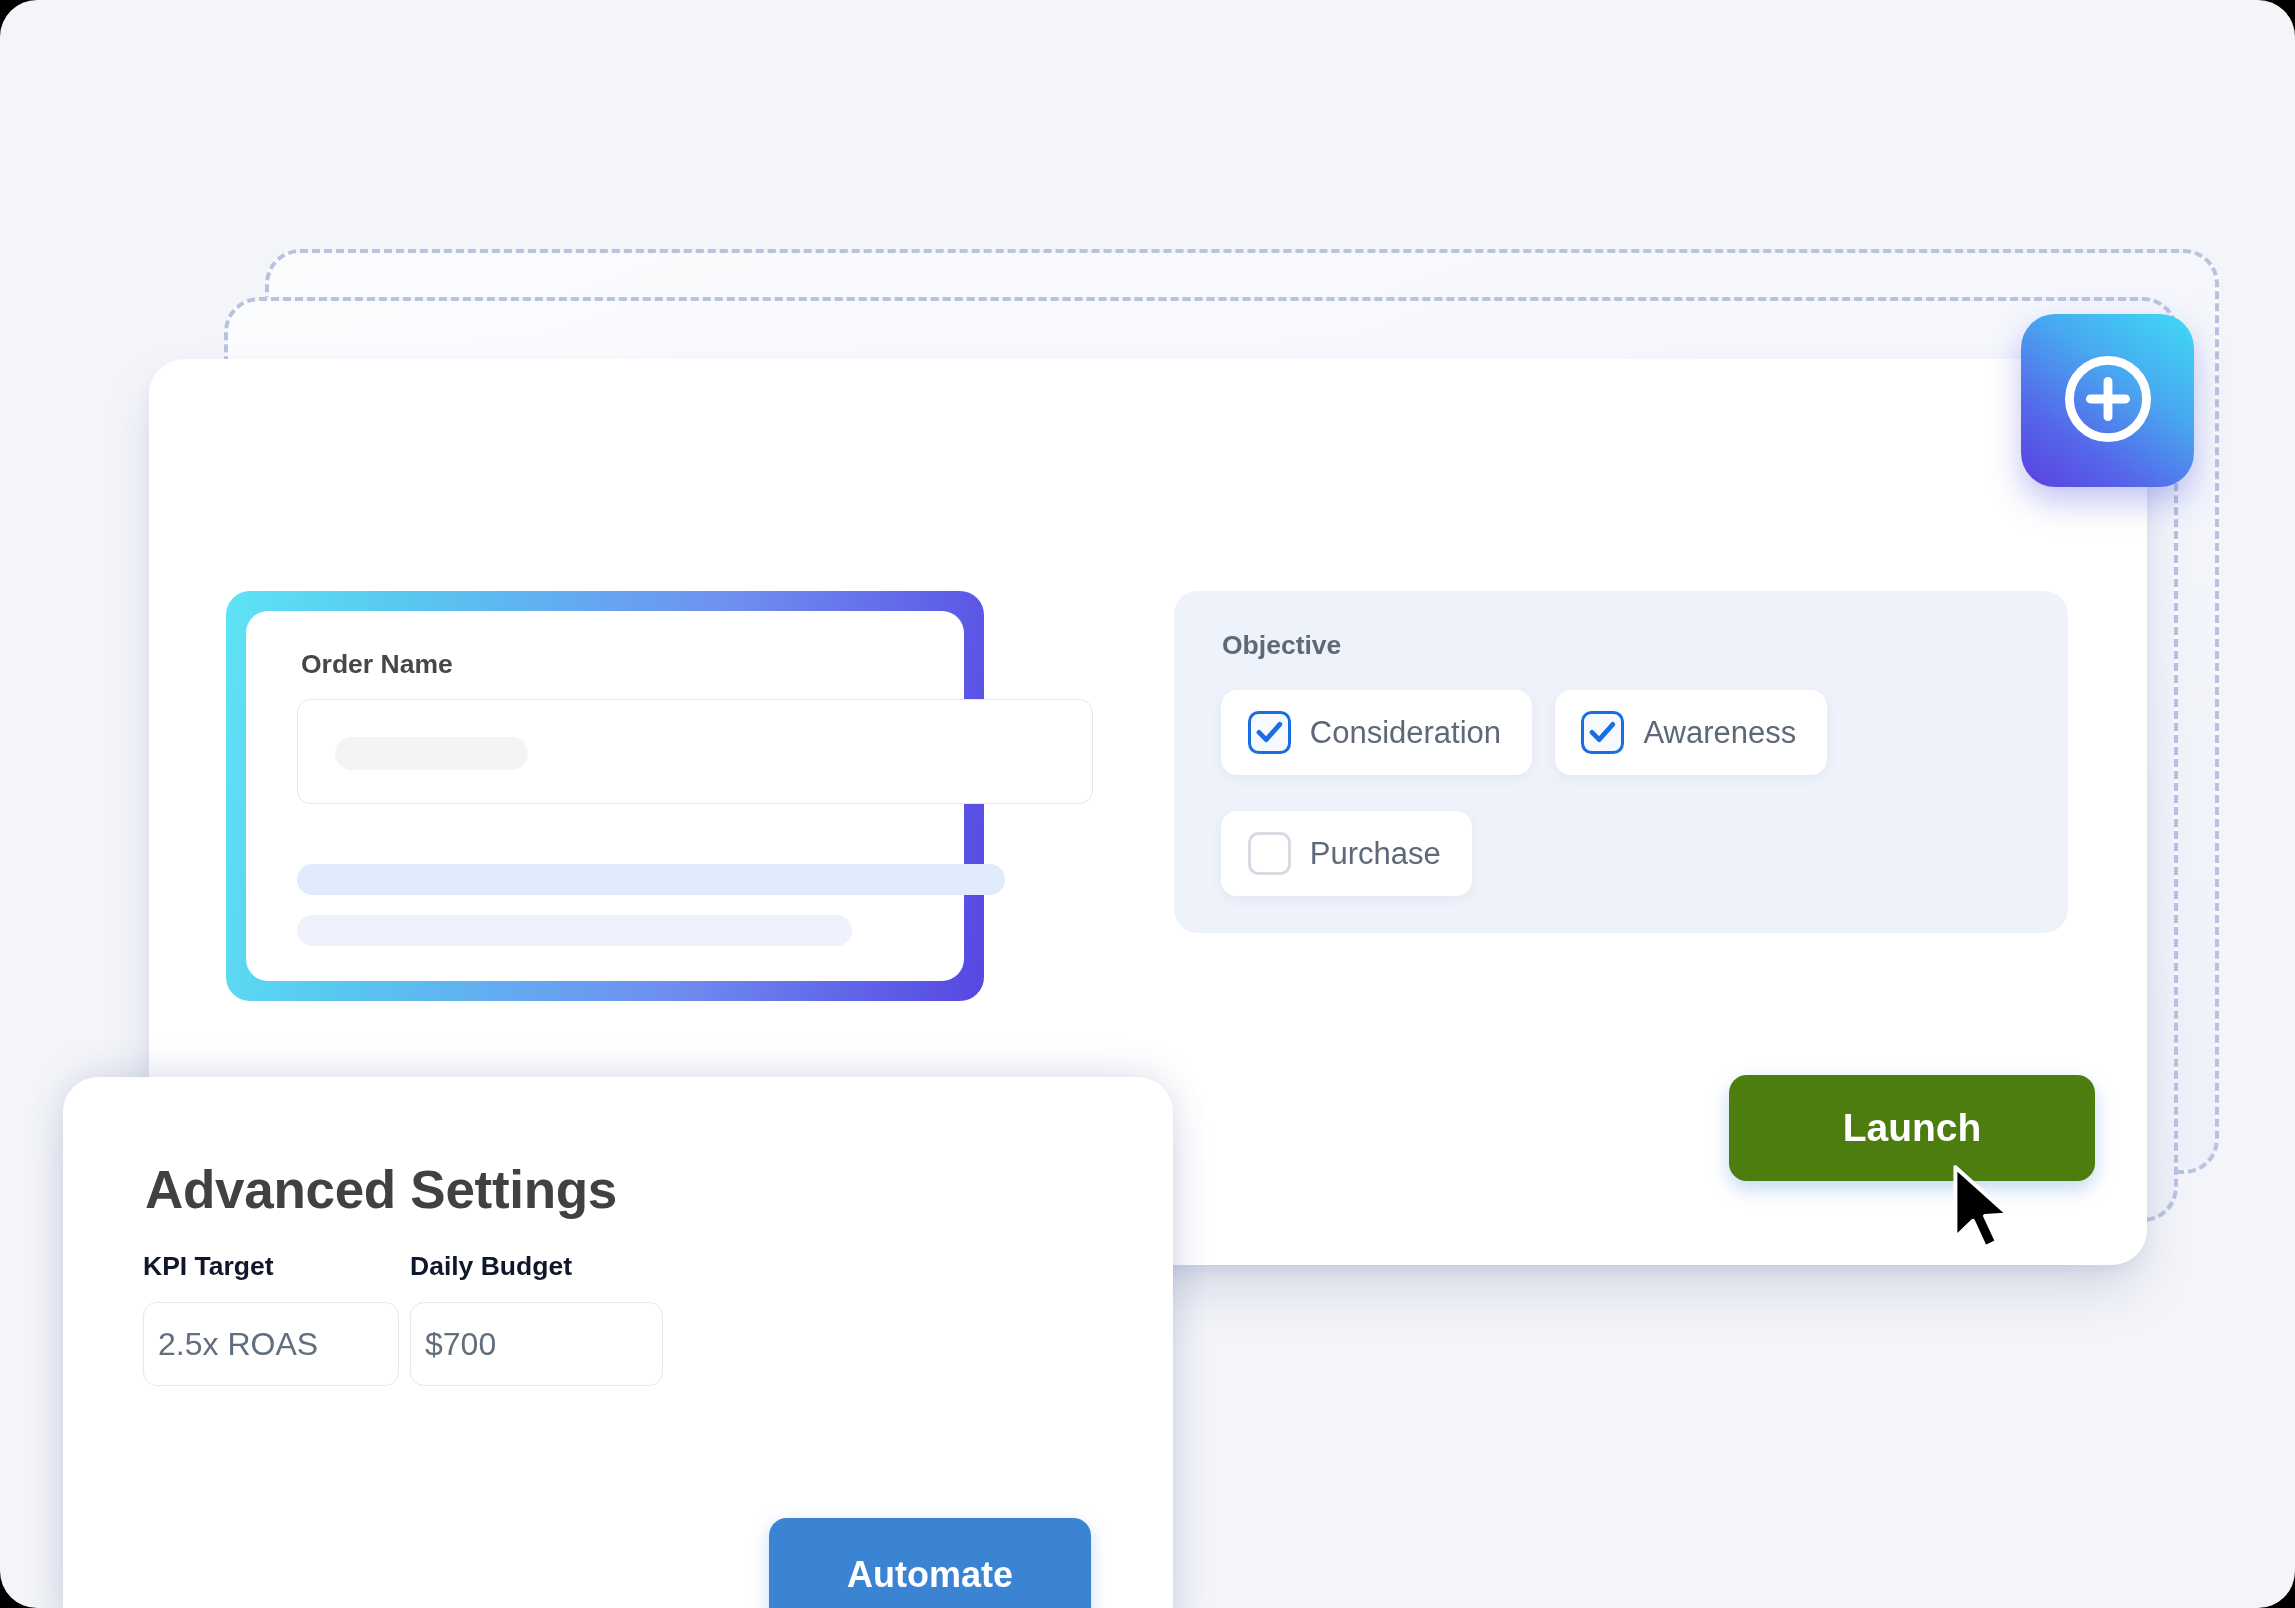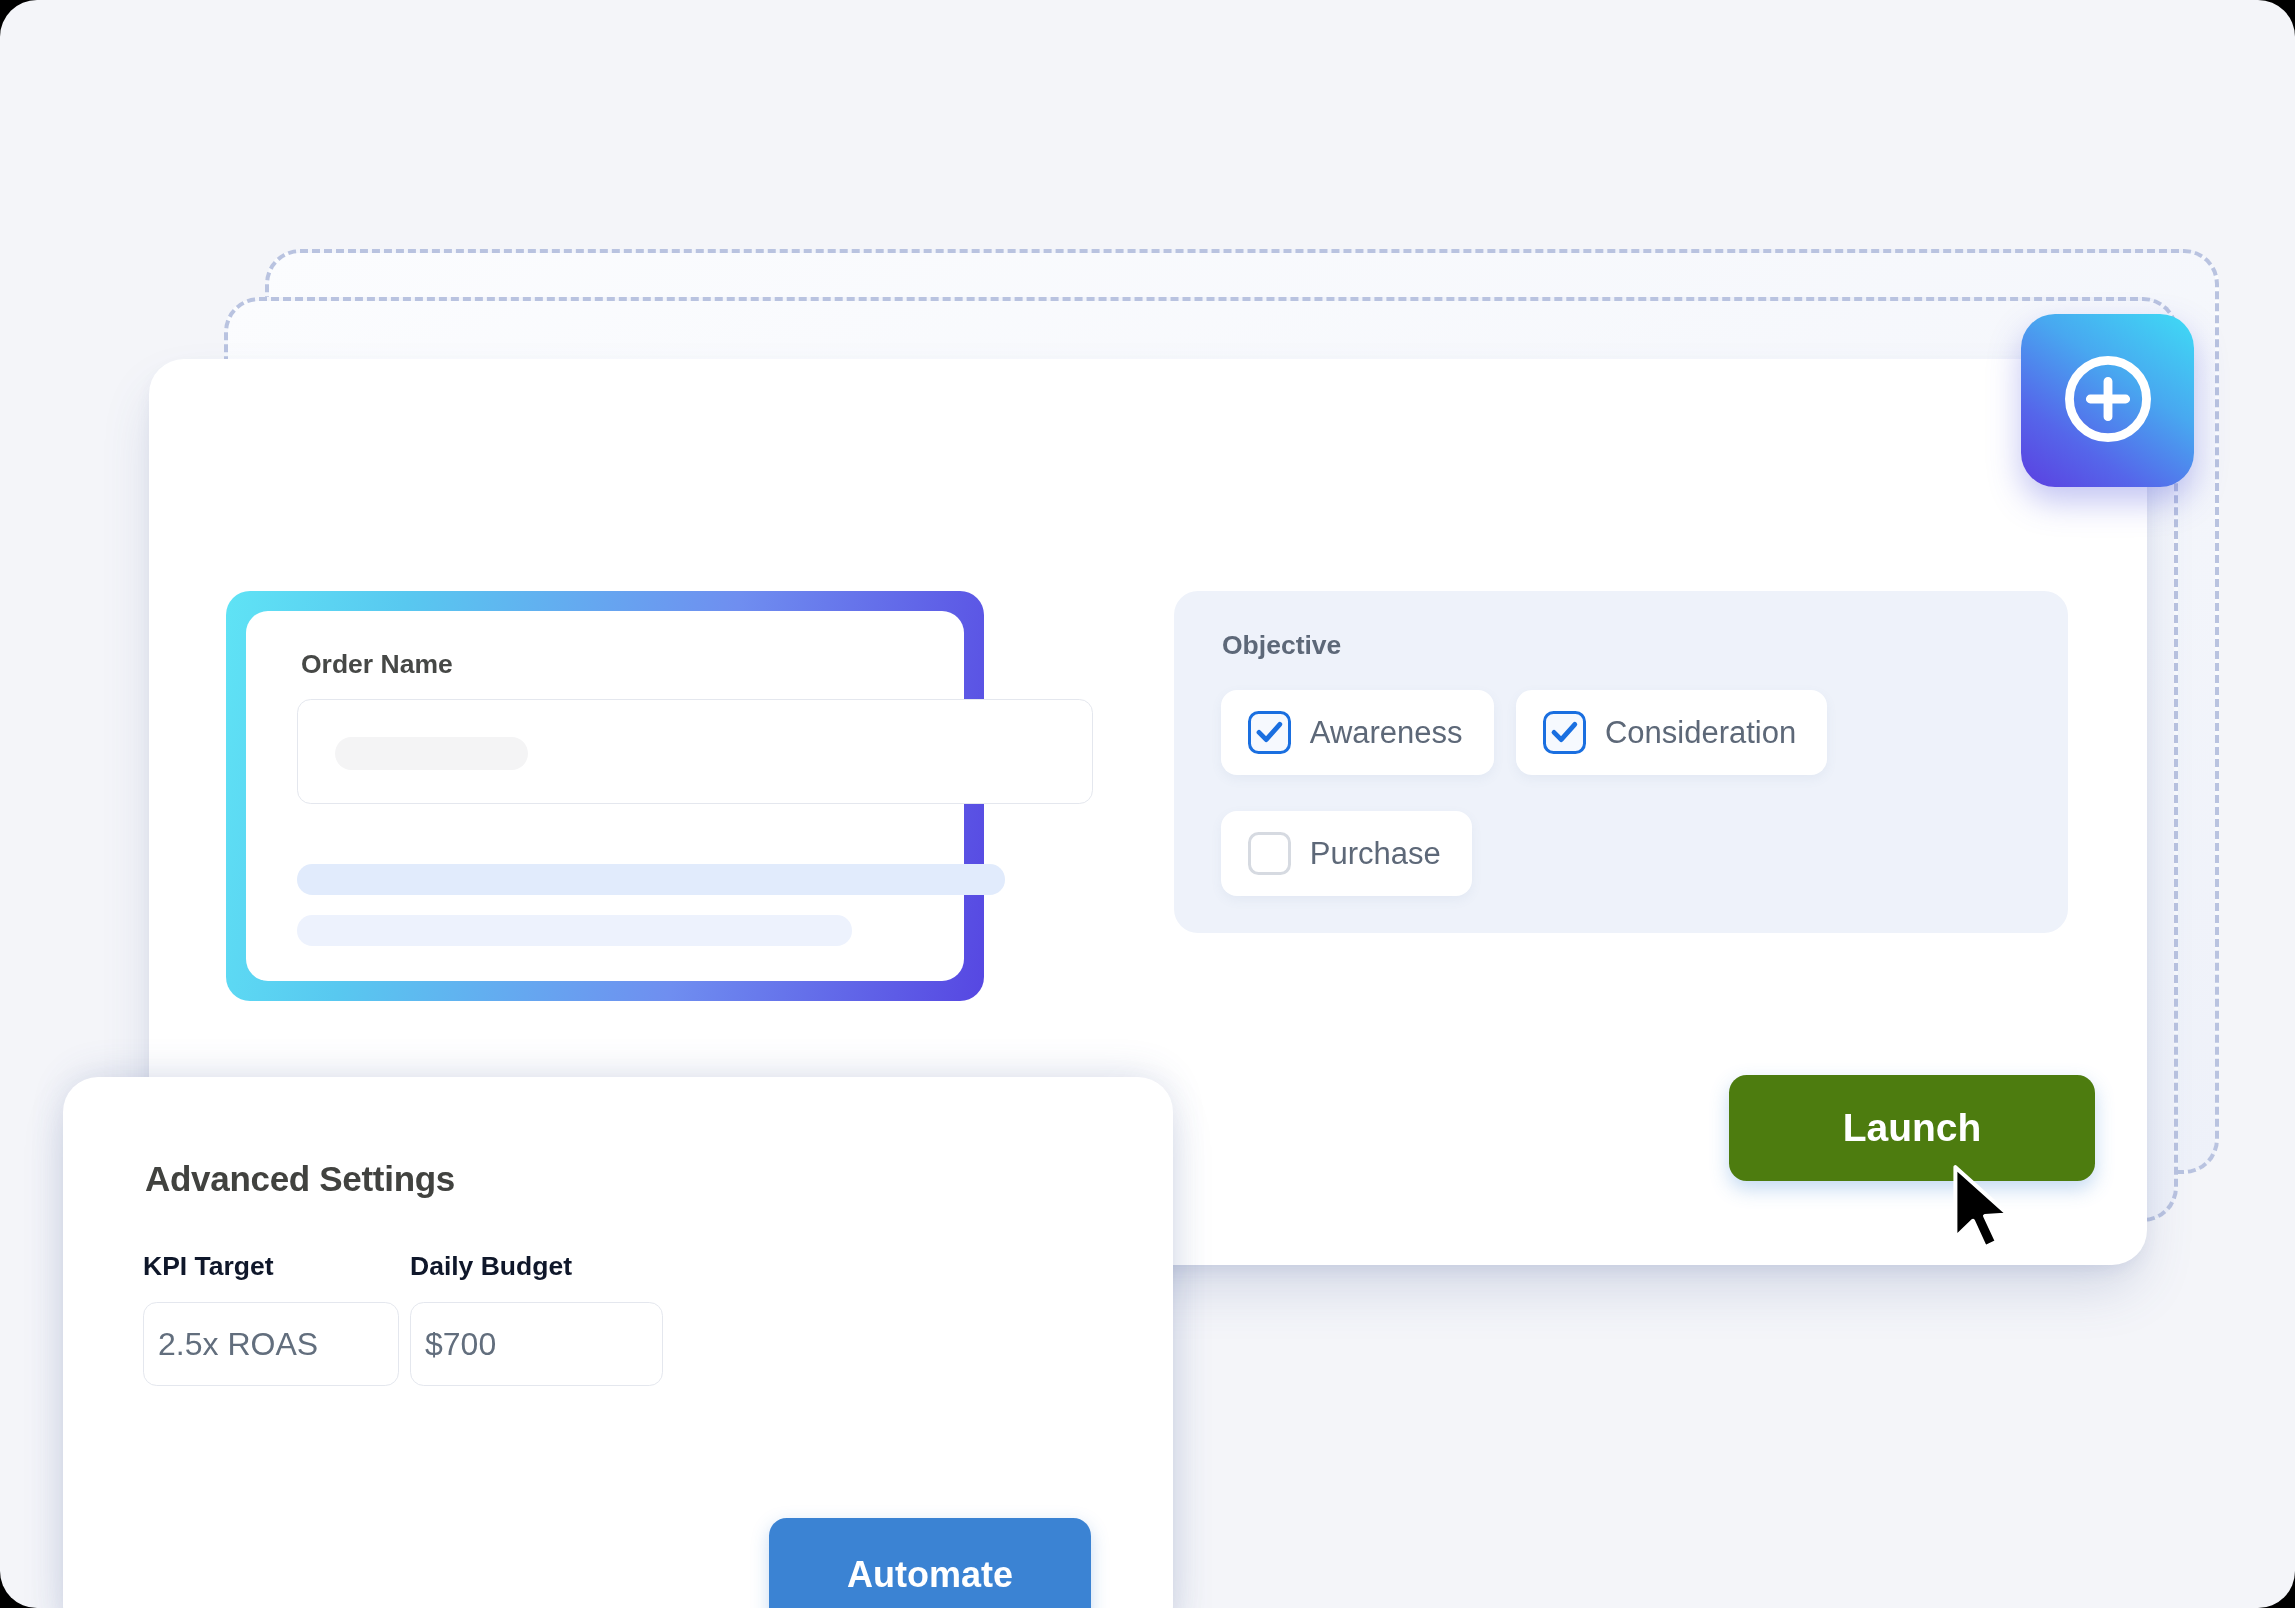--- a/index.html
+++ b/index.html
@@ -233,21 +233,21 @@
     height: 563px;
     background: #ffffff;
     border-radius: 35px;
     box-shadow: 0 -6.4px 40px -8px rgba(70, 90, 150, 0.20),
                 0 21px 48px -9.6px rgba(70, 90, 150, 0.22);
   }
   .adv-title {
     position: absolute;
     left: 82px;
     top: 82px;
-    font-size: 35px;
+    font-size: 53px;
     font-weight: bold;
     color: #41423f;
     letter-spacing: -0.3px;
     white-space: nowrap;
   }
   .field {
     position: absolute;
   }
   .field-kpi { left: 80px; top: 174px; }
   .field-budget { left: 347px; top: 174px; }
@@ -328,30 +328,30 @@
       <div class="objective-label">Objective</div>
 
       <div class="obj-row obj-row-1">
 
         <div class="obj-chip">
           <span class="cbox checked">
             <svg width="36" height="36" viewBox="0 0 45 45">
               <path d="M10 23 L19 32 L36 13" stroke="#1a6fe0" stroke-width="6" fill="none" stroke-linecap="round" stroke-linejoin="round"></path>
             </svg>
           </span>
-          <span class="obj-chip-label">Awareness</span>
+          <span class="obj-chip-label">Consideration</span>
         </div>
 
         <div class="obj-chip">
           <span class="cbox checked">
             <svg width="36" height="36" viewBox="0 0 45 45">
               <path d="M10 23 L19 32 L36 13" stroke="#1a6fe0" stroke-width="6" fill="none" stroke-linecap="round" stroke-linejoin="round"></path>
             </svg>
           </span>
-          <span class="obj-chip-label">Consideration</span>
+          <span class="obj-chip-label">Awareness</span>
         </div>
       </div>
 
       <div class="obj-row obj-row-2">
         <div class="obj-chip">
           <span class="cbox unchecked"></span>
           <span class="obj-chip-label">Purchase</span>
         </div>
       </div>
     </div>

